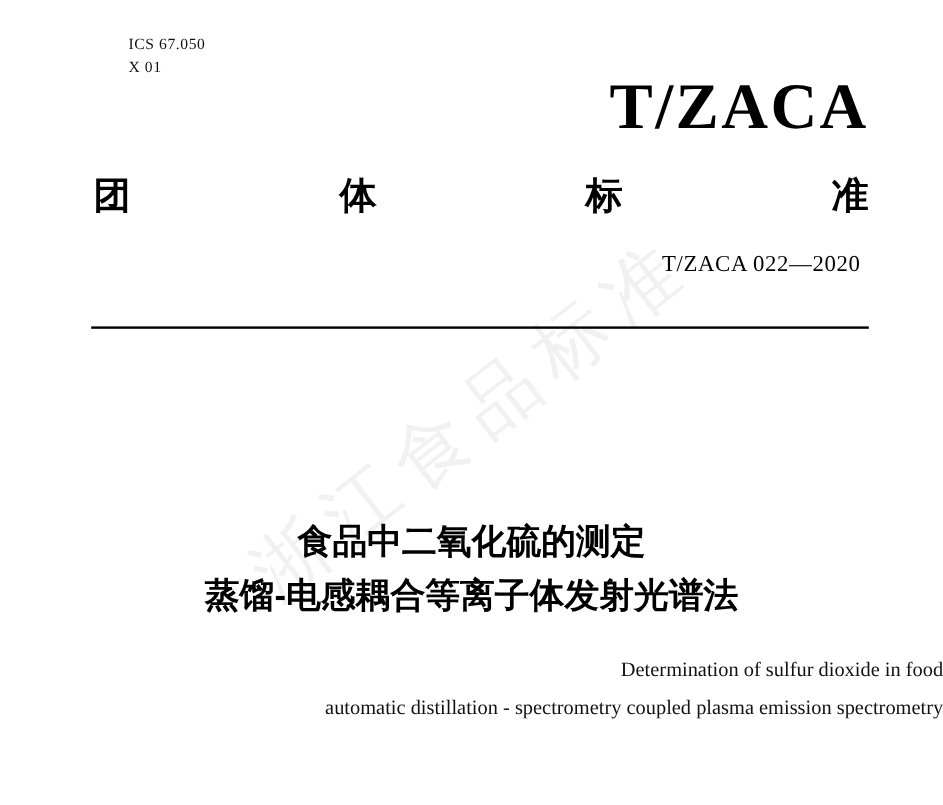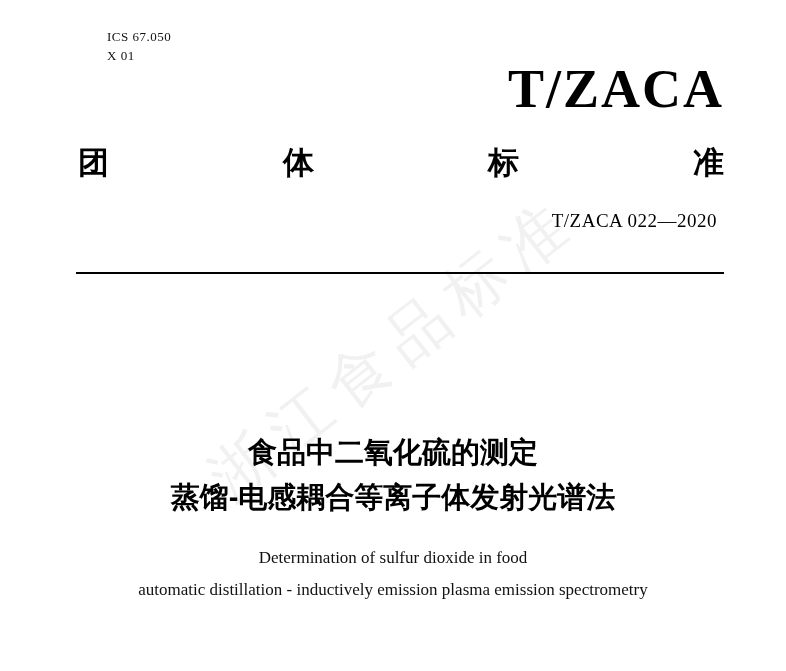--- a/index.html
+++ b/index.html
@@ -104,21 +104,21 @@
   .cn-title .line {
     display: block;
   }
 
   
   .en-title {
     position: absolute;
     left: 0;
     right: 0;
     top: 542px;
-    text-align: center;
+    text-align: right;
     font-family: "Liberation Serif", serif;
     font-size: 17px;
     line-height: 1.9;
     color: #111;
   }
   .en-title .line {
     display: block;
   }
 
   
@@ -161,16 +161,16 @@
 
   <div class="rule"></div>
 
   <div class="cn-title">
     <span class="line">食品中二氧化硫的测定</span>
     <span class="line">蒸馏-电感耦合等离子体发射光谱法</span>
   </div>
 
   <div class="en-title">
     <span class="line">Determination of sulfur dioxide in food</span>
-    <span class="line">automatic distillation - inductively emission plasma emission spectrometry</span>
+    <span class="line">automatic distillation - spectrometry coupled plasma emission spectrometry</span>
   </div>
 
 </div>
 
 </body></html>

